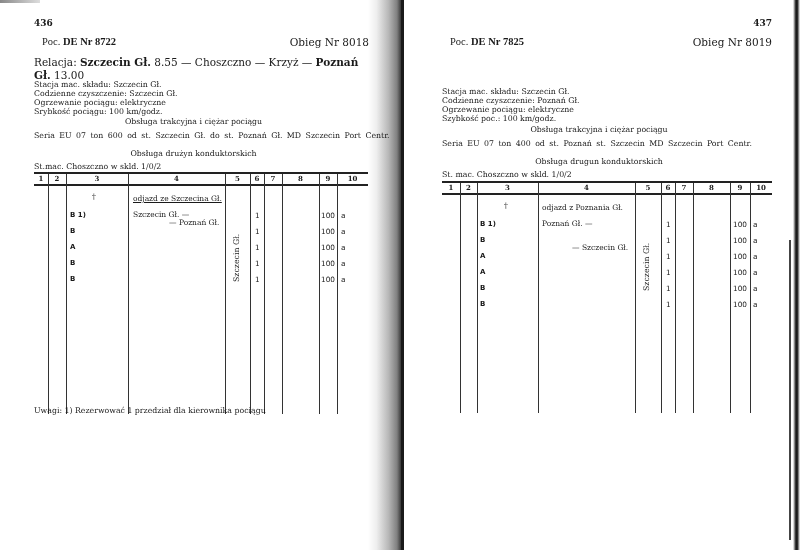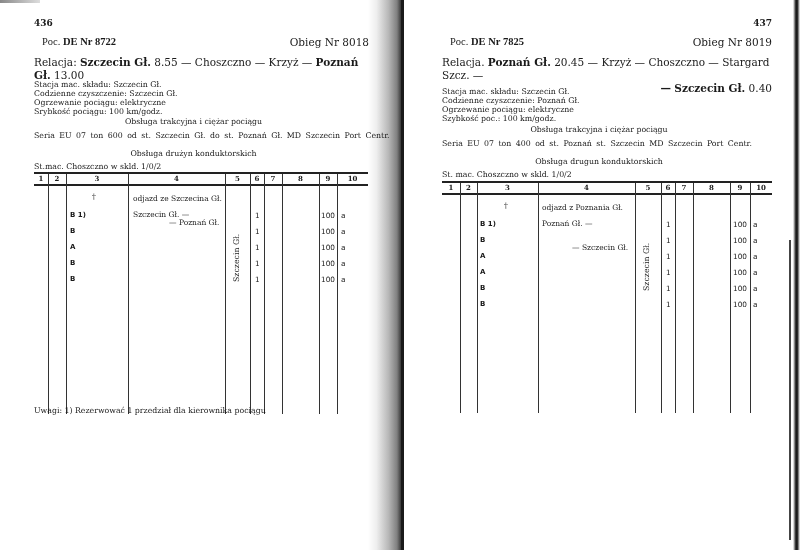--- a/index.html
+++ b/index.html
@@ -123,21 +123,21 @@
       <div class="hcell" style="left:32px; width:62px; top:2px;">3</div>
       <div class="hcell" style="left:94px; width:97px; top:2px;">4</div>
       <div class="hcell" style="left:191px; width:25px; top:2px;">5</div>
       <div class="hcell" style="left:216px; width:14px; top:2px;">6</div>
       <div class="hcell" style="left:230px; width:18px; top:2px;">7</div>
       <div class="hcell" style="left:248px; width:37px; top:2px;">8</div>
       <div class="hcell" style="left:285px; width:18px; top:2px;">9</div>
       <div class="hcell" style="left:303px; width:31px; top:2px;">10</div>
 
       <div class="cell dagger" style="left:58px; top:20px;">†</div>
-      <div class="cell" style="left:99px; top:22px;">odjazd ze Szczecina Gł.</div>
+      <div class="cell" style="left:99px; top:22px;text-decoration:underline;">odjazd ze Szczecina Gł.</div>
       <div class="cell" style="left:99px; top:38px;">Szczecin Gł. —</div>
       <div class="cell" style="left:135px; top:46px;">— Poznań Gł.</div>
       <div class="vert" style="left:198px; top:110px;">Szczecin Gł.</div>
 
       <div>
         <div class="cell b" style="left:36px; top:39px;">B 1)</div>
         <div class="cell num" style="left:221px; top:39px;">1</div>
         <div class="cell num" style="left:287px; top:39px;">100</div>
         <div class="cell num" style="left:307px; top:39px;">a</div>
       </div>
@@ -171,33 +171,20 @@
   </div>
 
   <div class="page right">
     <div class="pageno">437</div>
     <div class="header-row">
       <span class="train">
         <span>Poc.</span>
         <span class="bold">DE Nr 7825</span>
       </span>
       <span class="obieg">Obieg Nr 8019</span>
-    </div>
-    <div class="relation">
-      <div>
-        <span>Relacja.</span>
-        <span class="bold">Poznań Gł.</span>
-        <span>20.45</span>
-        <span>— Krzyż — Choszczno — Stargard Szcz. —</span>
-      </div>
-      <div class="line2">
-        <span class="bold">—</span>
-        <span class="bold">Szczecin Gł.</span>
-        <span>0.40</span>
-      </div>
     </div>
     <div class="info" style="top:87px;">
       <div>Stacja mac. składu: Szczecin Gł.</div>
       <div>Codzienne czyszczenie: Poznań Gł.</div>
       <div>Ogrzewanie pociągu: elektryczne</div>
       <div>Szybkość poc.: 100 km/godz.</div>
     </div>
     <div class="section-title" style="top:125px;">Obsługa trakcyjna i ciężar pociągu</div>
     <div class="serie" style="top:139px;">Seria EU 07 ton 400 od st. Poznań st. Szczecin MD Szczecin Port Centr.</div>
     <div class="section-title" style="top:157px;">Obsługa drugun konduktorskich</div>

